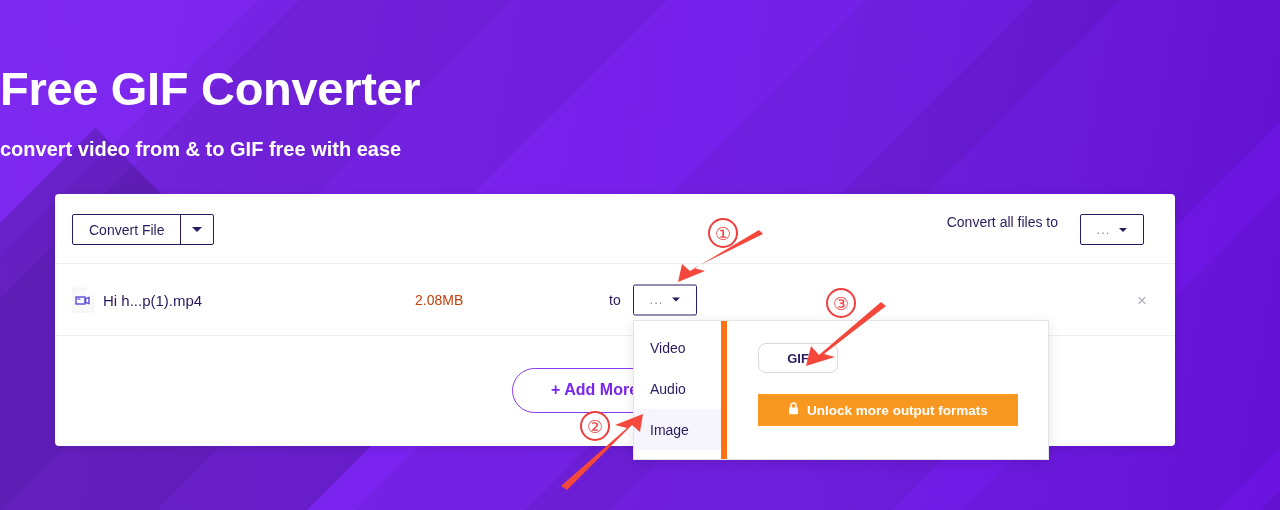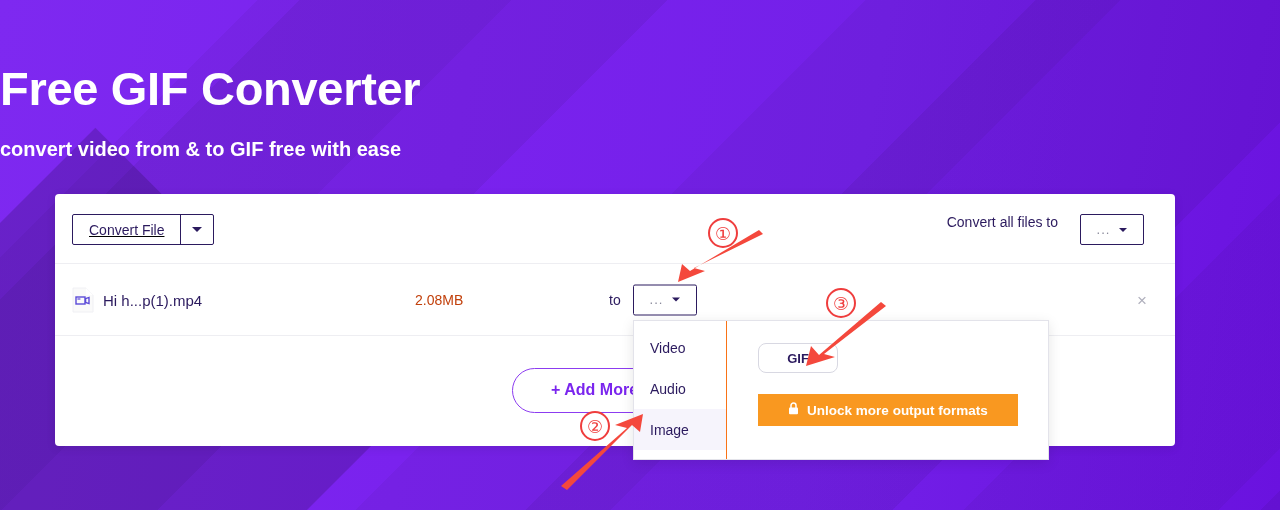--- a/index.html
+++ b/index.html
@@ -99,21 +99,20 @@
   .convert-file {
     position: absolute;
     left: 17px;
     top: 20px;
     display: flex;
     height: 31px;
     border: 1px solid #2b1a5e;
     border-radius: 2px;
     background: #ffffff;
     overflow: hidden;
-    text-decoration: underline;
   }
   .convert-file-label {
     display: flex;
     align-items: center;
     padding: 0 16px;
     font-size: 14px;
     color: #2b1a5e;
     white-space: nowrap;
   }
   .convert-file-caret {
@@ -267,21 +266,21 @@
     width: 416px;
     height: 140px;
     display: flex;
     background: #ffffff;
     border: 1px solid #e3e3ea;
     box-shadow: 0 3px 12px rgba(0,0,0,0.10);
     z-index: 5;
   }
   .dd-cats {
     width: 99px;
-    border-right: 1px solid #f97316;
+    border-right: 6px solid #f97316;
     padding-top: 6px;
   }
   .dd-cat {
     height: 41px;
     display: flex;
     align-items: center;
     padding-left: 16px;
     font-size: 14px;
     color: #2b1a5e;
     cursor: pointer;

